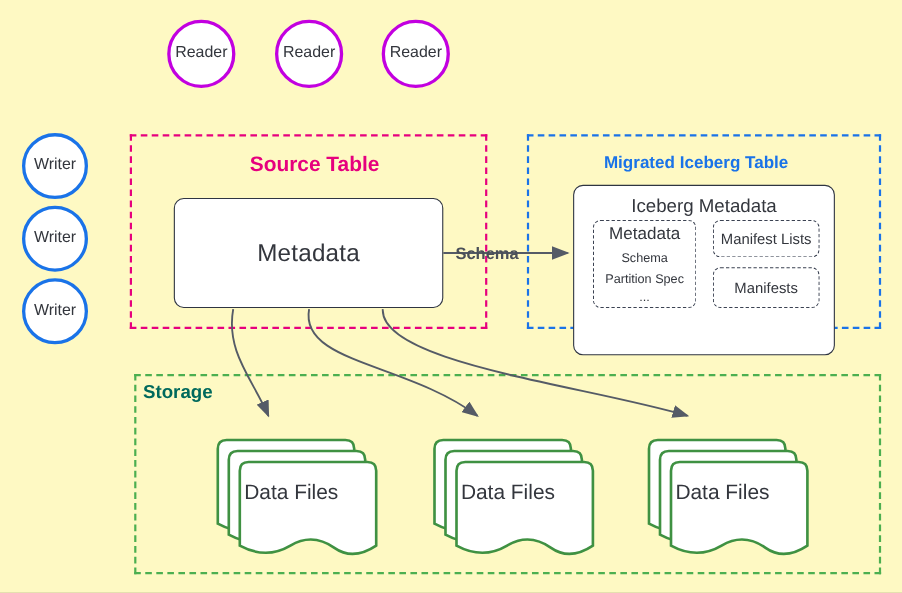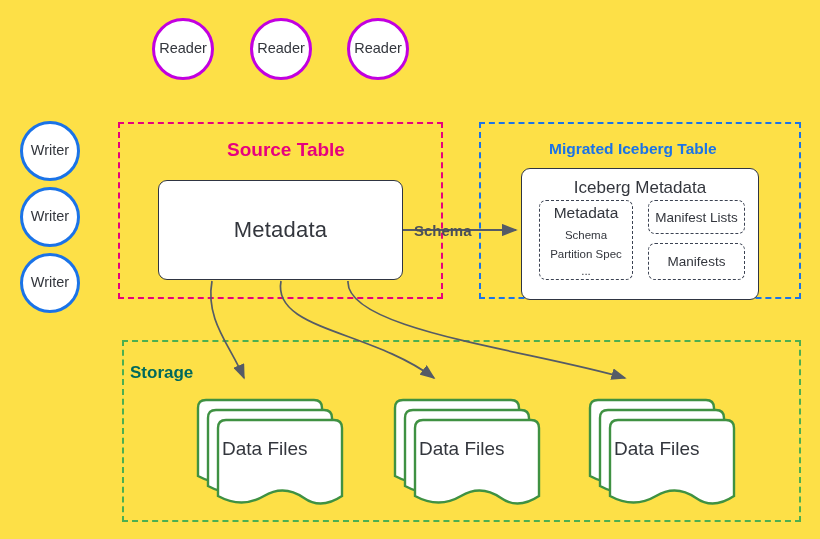--- a/index.html
+++ b/index.html
@@ -7,21 +7,21 @@
     padding: 0;
     background: #000000;
   }
   body {
     font-family: "Liberation Sans", sans-serif;
   }
   #canvas {
     position: relative;
     width: 820px;
     height: 539px;
-    background: #fde047;
+    background: #fef9c3;
     overflow: hidden;
   }
   .abs { position: absolute; }
 
   
   .actor {
     border-radius: 50%;
     background: #ffffff;
     display: flex;
     align-items: center;
@@ -156,41 +156,41 @@
   <div class="abs group source" style="left:118px; top:122px; width:325px; height:177px;"></div>
   <div class="group-title title-source" style="left:227px; top:139px;">Source Table</div>
 
   <div class="abs wbox meta-main" style="left:158px; top:180px; width:245px; height:100px;">
     <div class="meta-title">Metadata</div>
   </div>
 
   <div class="abs group iceberg" style="left:479px; top:122px; width:322px; height:177px;"></div>
   <div class="group-title title-iceberg" style="left:549px; top:140px;">Migrated Iceberg Table</div>
 
-  <div class="abs wbox" style="left:521px; top:168px; width:238px; height:132px;">
+  <div class="abs wbox" style="left:521px; top:168px; width:238px; height:155px;">
     <div class="ice-head">Iceberg Metadata</div>
 
     <div class="dbox" style="left:17px; top:31px; width:94px; height:80px;">
       <div class="l1">Metadata</div>
       <div class="l2">Schema</div>
       <div class="l3">Partition Spec</div>
       <div class="l4">...</div>
     </div>
 
     <div class="dbox single" style="left:126px; top:74px; width:97px; height:37px;">
       <div>Manifests</div>
     </div>
 
     <div class="dbox single" style="left:126px; top:31px; width:97px; height:34px;">
       <div>Manifest Lists</div>
     </div>
   </div>
 
   <div class="abs group storage" style="left:122px; top:340px; width:679px; height:182px;"></div>
-  <div class="group-title title-storage" style="left:130px; top:363px;">Storage</div>
+  <div class="group-title title-storage" style="left:130px; top:347px;">Storage</div>
 
   <div class="stack" style="left:196px; top:398px;">
     <svg width="150" height="105" viewBox="0 0 150 105" aria-hidden="true">
       <g fill="#ffffff" stroke="#3f9142" stroke-width="2.4">
         <path d="M2 10 Q2 2 10 2 H118 Q126 2 126 10 V78 Q105 92 88 80 Q68 66 48 78 Q26 91 2 78 Z"></path>
         <path d="M12 20 Q12 12 20 12 H128 Q136 12 136 20 V88 Q115 102 98 90 Q78 76 58 88 Q36 101 12 88 Z"></path>
         <path d="M22 30 Q22 22 30 22 H138 Q146 22 146 30 V98 Q125 112 108 100 Q88 86 68 98 Q46 111 22 98 Z"></path>
       </g>
     </svg>
     <div class="label" style="left:26px; top:40px;">Data Files</div>

